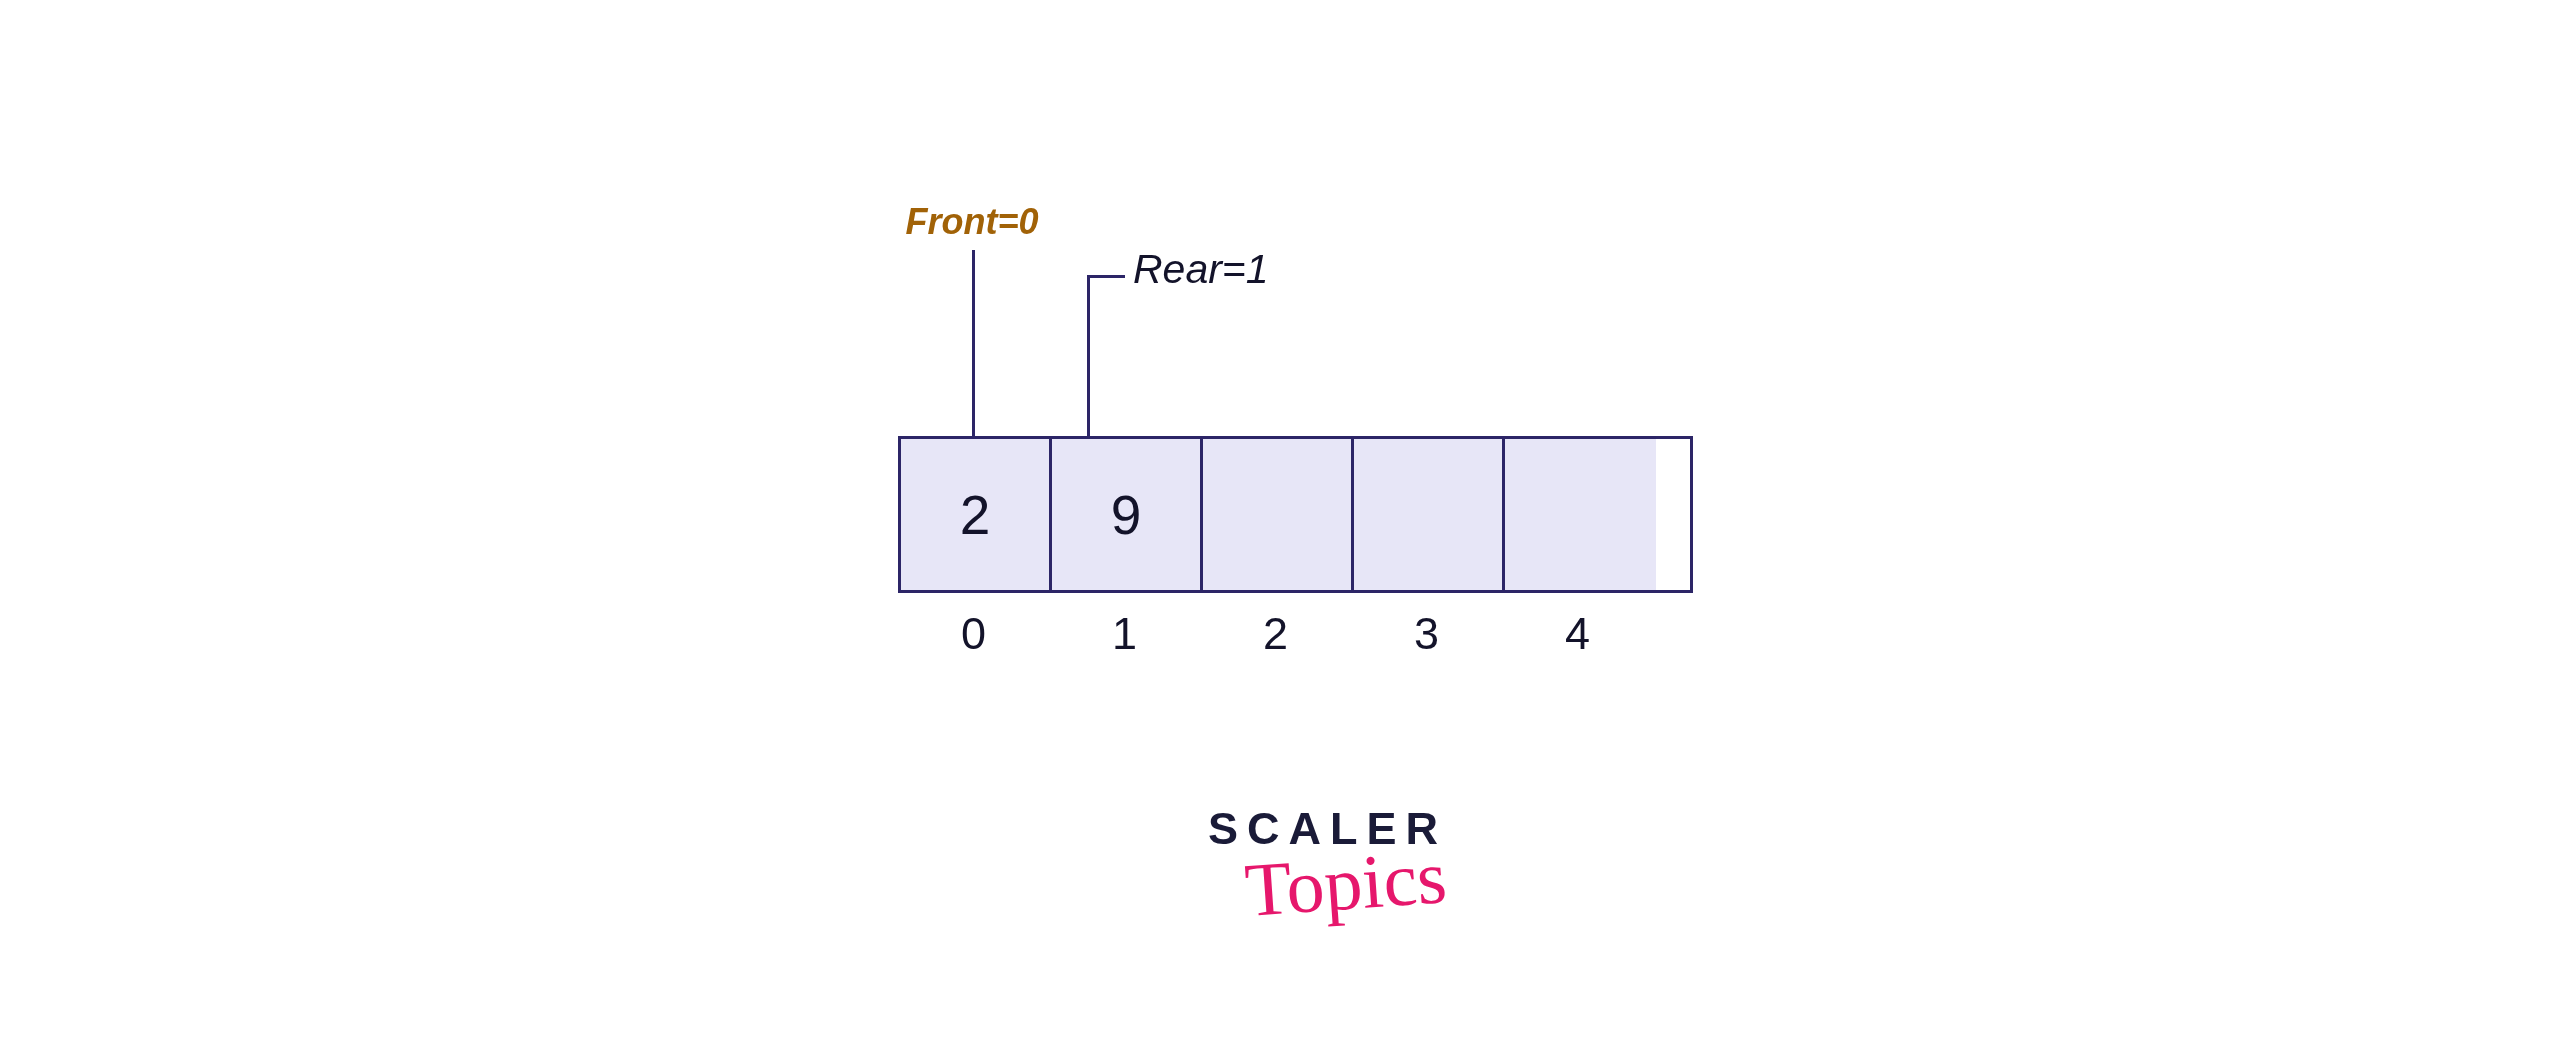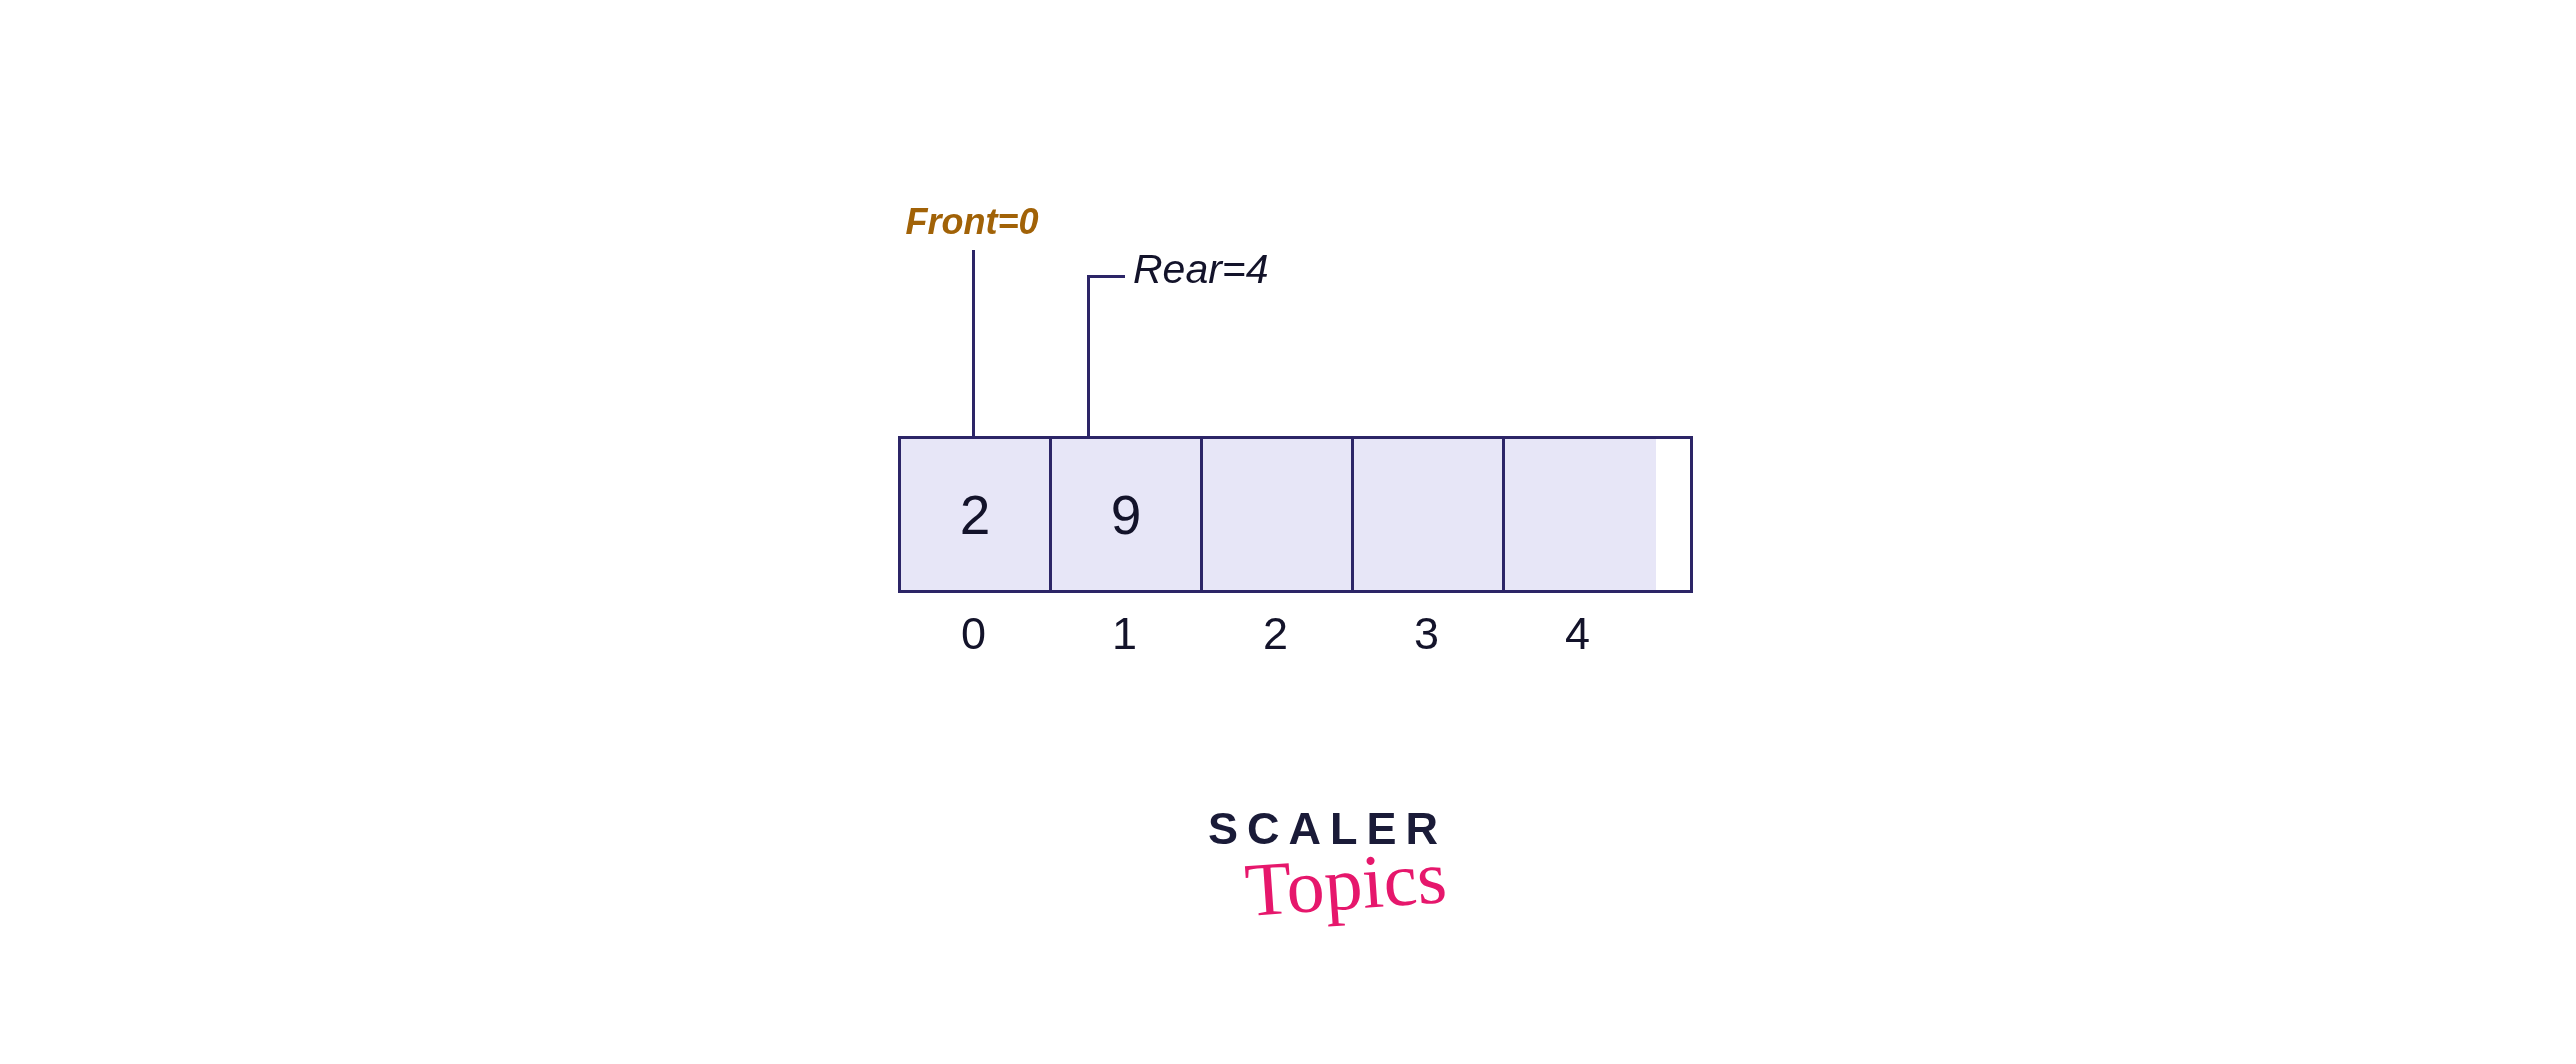--- a/index.html
+++ b/index.html
@@ -112,21 +112,21 @@
 </style>
 </head>
 <body>
 
 <div class="diagram-container">
   <div class="pointer-labels">
     <div class="front-label">Front=0</div>
     <div class="front-line"></div>
     <div class="rear-line-vert"></div>
     <div class="rear-line-horiz"></div>
-    <div class="rear-label">Rear=4</div>
+    <div class="rear-label">Rear=1</div>
   </div>
 
   <div class="queue-row">
     <div class="cell">2</div>
     <div class="cell">9</div>
     <div class="cell"></div>
     <div class="cell"></div>
     <div class="cell"></div>
   </div>
 

